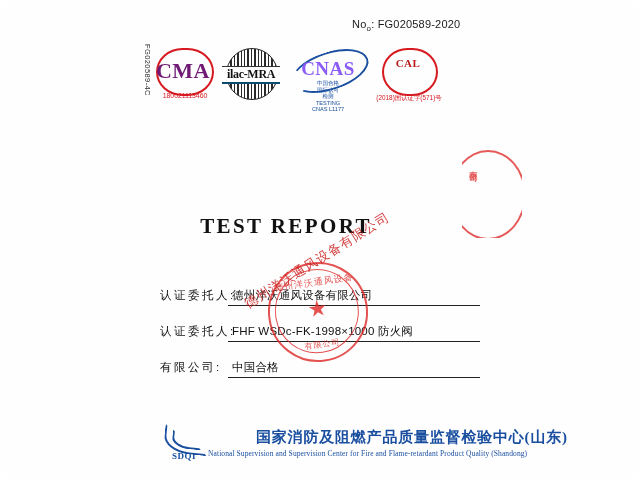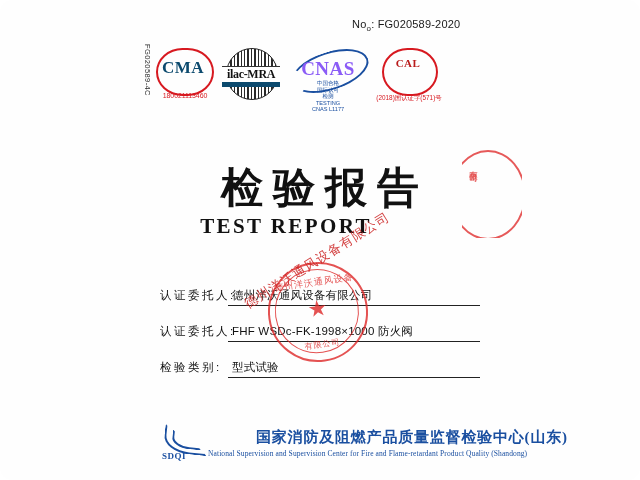--- a/index.html
+++ b/index.html
@@ -77,22 +77,22 @@
     border: 2.2px solid #d71920;
     border-radius: 50%/55%;
   }
   .cma .txt {
     position: absolute;
     left: 0; top: 12px;
     width: 58px;
     text-align: center;
     font-family: "Liberation Serif", serif;
     font-weight: bold;
-    font-size: 17px;
-    color: #0c4a6e;
+    font-size: 22px;
+    color: #701a75;
     letter-spacing: 0.5px;
   }
   .cma .num {
     position: absolute;
     left: -2px;
     top: 46px;
     width: 66px;
     text-align: center;
     font-size: 7px;
     color: #d71920;
@@ -115,21 +115,21 @@
     border: 1.4px solid #222;
     background:
       repeating-linear-gradient(90deg, #2a2a2a 0 1.4px, #ffffff 1.4px 3.4px);
   }
   .ilac .band {
     position: absolute;
     left: 0px; top: 18px;
     width: 58px; height: 15px;
     background: #ffffff;
     border-top: 1px solid #333;
-    border-bottom: 5px solid #0c4a6e;
+    border-bottom: 2px solid #0c4a6e;
     text-align: center;
     font-family: "Liberation Serif", serif;
     font-weight: bold;
     font-size: 12px;
     line-height: 15px;
     color: #111;
     letter-spacing: -0.3px;
   }
 
   
@@ -386,20 +386,21 @@
     border: 2.2px solid #1a4fa0;
     border-radius: 0 60% 0 60%;
     border-top-color: transparent;
     border-right-color: transparent;
     transform: rotate(6deg);
   }
   .footer .sdqi .abbr {
     position: absolute;
     left: 0; top: 25px;
     width: 44px;
+    text-align: center;
     font-family: "Liberation Serif", serif;
     font-weight: bold;
     font-size: 9px;
     color: #1a4fa0;
     letter-spacing: 0.5px;
   }
   .footer .org-cn {
     position: absolute;
     left: 208px;
     top: 8px;
@@ -456,21 +457,20 @@
 CNAS L1177</div>
     </div>
 
     <div class="cal">
       <div class="ring"></div>
       <div class="txt">CAL</div>
       <div class="num">(2018)国认证字(571)号</div>
     </div>
   </div>
 
-  <div class="title-cn">检验报告</div>
   <div class="title-en">TEST REPORT</div>
 
   <div class="edge-seal">
     <div class="arc"></div>
     <div class="etext">有限公司</div>
   </div>
 
   <div class="fields">
 
     <div class="field">
@@ -479,22 +479,22 @@
       <span class="rule"></span>
     </div>
 
     <div class="field">
       <span class="label">认证委托人:</span>
       <span class="value">FHF WSDc-FK-1998×1000 防火阀</span>
       <span class="rule"></span>
     </div>
 
     <div class="field">
-      <span class="label">检验类别:</span>
-      <span class="value">型式试验</span>
+      <span class="label">有限公司:</span>
+      <span class="value">中国合格</span>
       <span class="rule"></span>
     </div>
   </div>
 
   <div class="seal">
     <div class="inner"></div>
     <div class="ring-text">德州洋沃通风设备</div>
     <div class="star">★</div>
     <div class="bottom-text">有限公司</div>
   </div>

